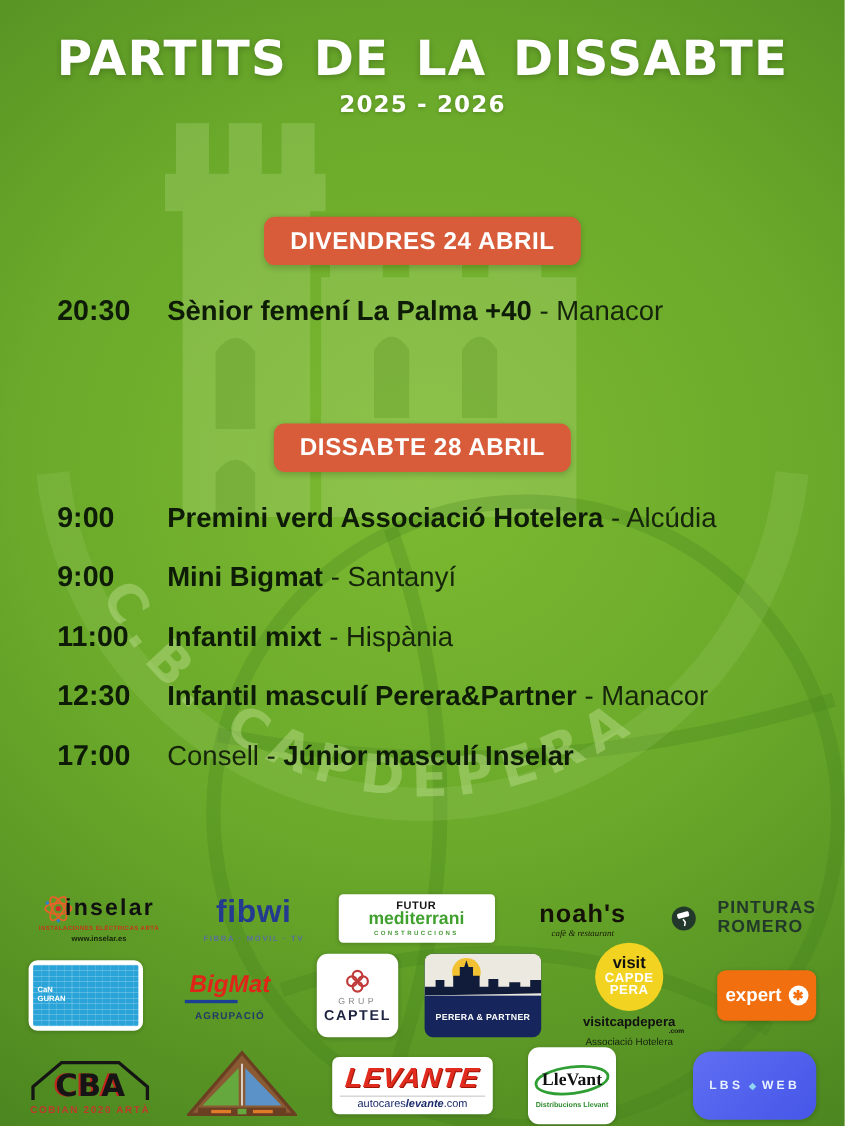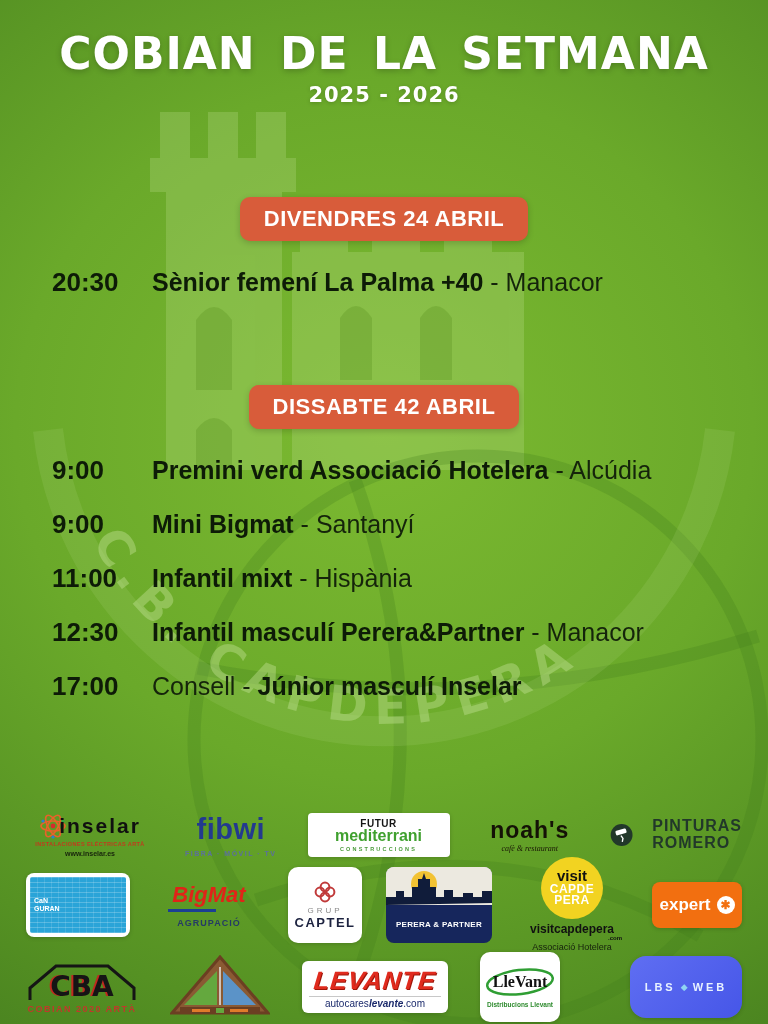--- a/index.html
+++ b/index.html
@@ -152,31 +152,31 @@
       <path d="M256 900 Q 500 818 700 936"></path>
     </g>
     <path d="M 48 430 A 338 338 0 0 0 720 430" fill="none" stroke="#b5d983" stroke-opacity="0.16" stroke-width="30"></path>
     <path id="crestArc" d="M 60 430 A 330 330 0 0 0 716 430" fill="none"></path>
     <text font-family="DejaVu Sans, sans-serif" font-size="48" font-weight="bold" fill="#c4e296" fill-opacity="0.42" letter-spacing="9">
       <textPath href="#crestArc" startOffset="115">C.B. CAPDEPERA</textPath>
     </text>
   </svg>
 
   <div class="content">
-    <div class="title">COBIAN DE LA SETMANA</div>
+    <div class="title">PARTITS DE LA DISSABTE</div>
     <div class="season">2025 - 2026</div>
     <div>
         <div class="badge-wrap first"><div class="date-badge">DIVENDRES 24 ABRIL</div></div>
         <div class="match-list">
           <div class="match-row">
             <div class="match-time">20:30</div>
             <div class="match-desc"><b>Sènior femení La Palma +40</b><span> - Manacor</span></div>
           </div>
         </div>
-        <div class="badge-wrap later"><div class="date-badge">DISSABTE 42 ABRIL</div></div>
+        <div class="badge-wrap later"><div class="date-badge">DISSABTE 28 ABRIL</div></div>
         <div class="match-list">
           <div class="match-row">
             <div class="match-time">9:00</div>
             <div class="match-desc"><b>Premini verd Associació Hotelera</b><span> - Alcúdia</span></div>
           </div>
           <div class="match-row">
             <div class="match-time">9:00</div>
             <div class="match-desc"><b>Mini Bigmat</b><span> - Santanyí</span></div>
           </div>
           <div class="match-row">

